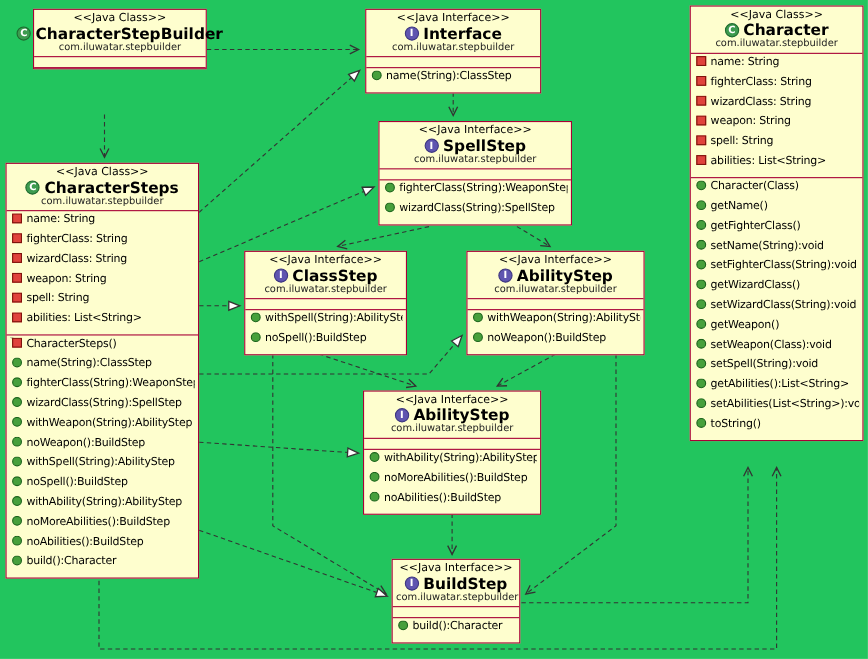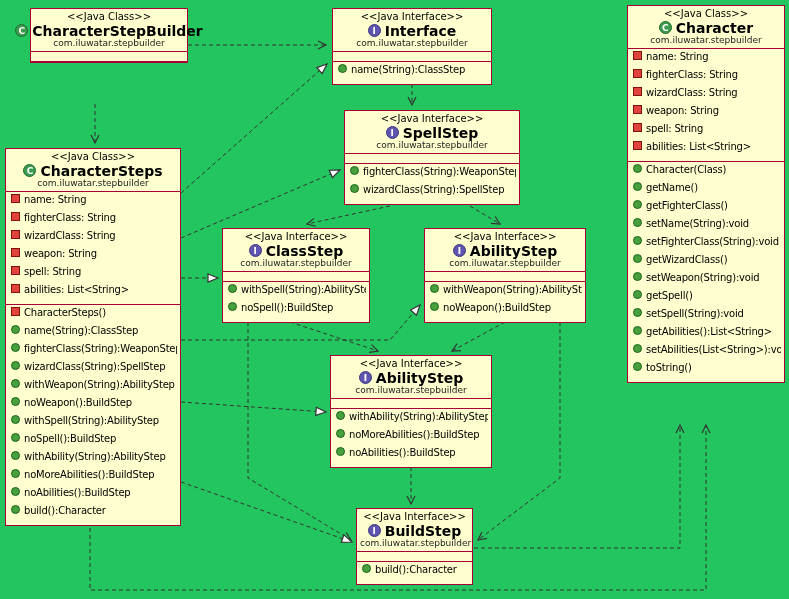--- a/index.html
+++ b/index.html
@@ -155,25 +155,29 @@
         <div class="member-row">
           <span class="m-icon method"></span>
           <span class="m-label">setFighterClass(String):void</span>
         </div>
         <div class="member-row">
           <span class="m-icon method"></span>
           <span class="m-label">getWizardClass()</span>
         </div>
         <div class="member-row">
           <span class="m-icon method"></span>
-          <span class="m-label">setWeapon(String):void</span>
-        </div>
-        <div class="member-row">
-          <span class="m-icon method"></span>
-          <span class="m-label">getSpell()</span>
+          <span class="m-label">setWizardClass(String):void</span>
+        </div>
+        <div class="member-row">
+          <span class="m-icon method"></span>
+          <span class="m-label">getWeapon()</span>
+        </div>
+        <div class="member-row">
+          <span class="m-icon method"></span>
+          <span class="m-label">setWeapon(Class):void</span>
         </div>
         <div class="member-row">
           <span class="m-icon method"></span>
           <span class="m-label">setSpell(String):void</span>
         </div>
         <div class="member-row">
           <span class="m-icon method"></span>
           <span class="m-label">getAbilities():List&lt;String&gt;</span>
         </div>
         <div class="member-row">

